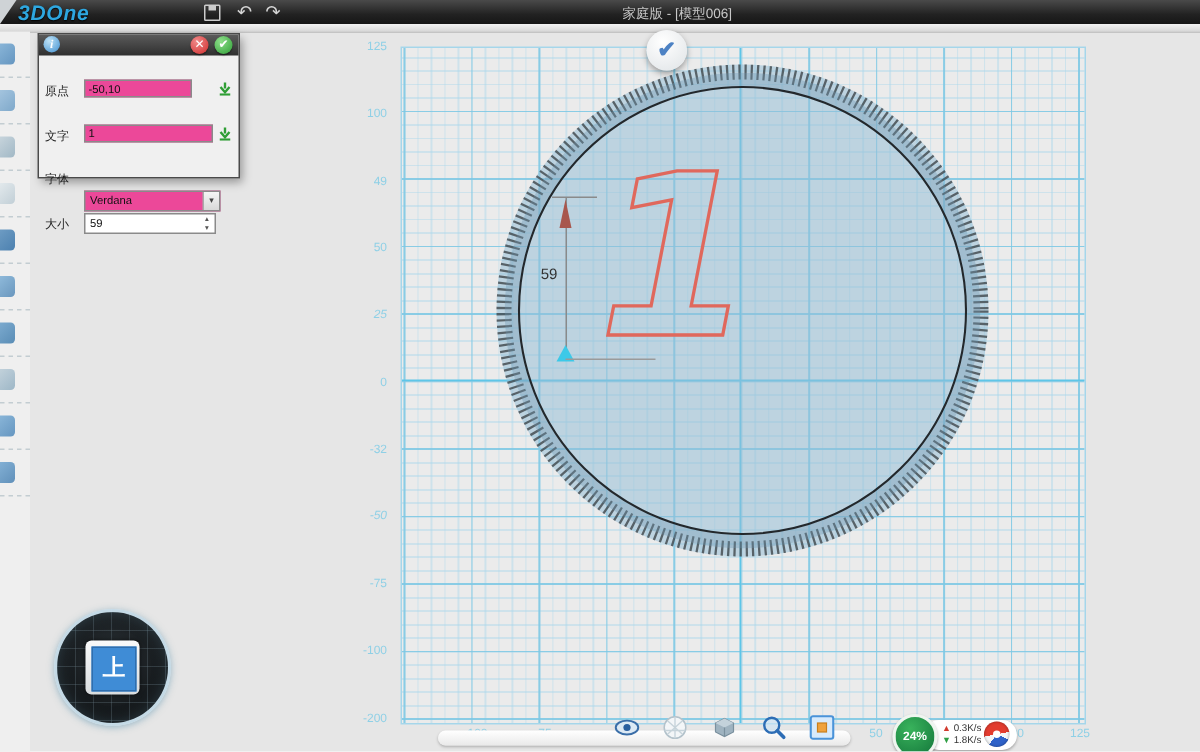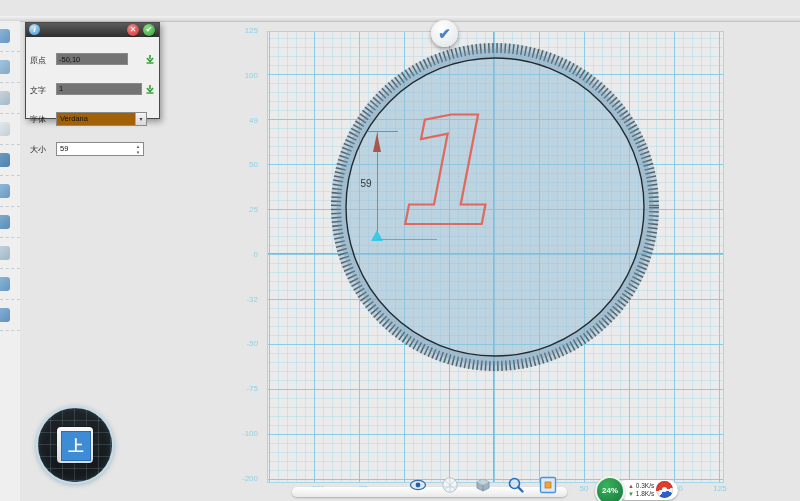--- a/index.html
+++ b/index.html
@@ -43,25 +43,25 @@
   .p-info{position:absolute;left:3px;top:1px;width:11px;height:11px;border-radius:50%;
     background:radial-gradient(circle at 35% 30%,#bfe3f7,#3f8fd0);color:#fff;
     font:italic bold 8px "Liberation Serif",serif;text-align:center;line-height:11px;}
   .p-btn{position:absolute;top:1px;width:12px;height:12px;border-radius:50%;color:#fff;
     font-size:8px;line-height:12px;text-align:center;cursor:pointer;box-shadow:0 1px 1px rgba(0,0,0,.4);}
   .p-close{right:20px;background:radial-gradient(circle at 35% 30%,#f08a8a,#cf2b2b);}
   .p-ok{right:4px;background:radial-gradient(circle at 35% 30%,#8ede8a,#2e9e35);}
   .p-row{position:relative;height:14.6px;margin:15px 4px 0 4px;}
   .p-label{position:absolute;left:0;top:3px;font-size:8px;color:#222;}
   .p-input{position:absolute;left:26px;top:1px;width:66px;height:10px;border:1px solid #8a8a8a;
-    background:#737373;font-size:7.5px;padding:0 2px;color:#111;}
+    background:#ec4899;font-size:7.5px;padding:0 2px;color:#111;}
   .p-input.wide{width:80px;}
   .p-pick{position:absolute;right:0px;top:2px;width:10px;height:10px;cursor:pointer;}
-  .p-select{position:absolute;left:26px;top:1px;width:86px;height:12px;border:1px solid #8a8a8a;
-    background:#a16207;font-size:7.5px;color:#111;line-height:12px;padding-left:3px;cursor:pointer;}
+  .p-select{position:absolute;left:26px;top:16px;width:86px;height:12px;border:1px solid #8a8a8a;
+    background:#ec4899;font-size:7.5px;color:#111;line-height:12px;padding-left:3px;cursor:pointer;}
   .p-select .arr{position:absolute;right:0;top:0;width:10px;height:12px;background:linear-gradient(#f5f5f5,#d8d8d8);
     border-left:1px solid #aaa;font-size:6px;color:#444;text-align:center;line-height:12px;}
   .p-spin{position:absolute;left:26px;top:1px;width:86px;height:12px;border:1px solid #8a8a8a;background:#fff;}
   .p-spin .val{position:absolute;left:3px;top:0;font-size:7.5px;line-height:12px;color:#111;}
   .p-spin .ud{position:absolute;right:1px;top:0;width:8px;height:12px;font-size:5px;color:#555;
     line-height:6px;text-align:center;cursor:pointer;}
 
   
   .plane{position:absolute;left:267px;top:31px;width:455px;height:450px;background:#ebebeb;
     border:1px solid #a5d6ea;
@@ -138,20 +138,28 @@
   .pinwheel{position:absolute;left:656px;top:481px;width:17px;height:17px;border-radius:50%;
     background:conic-gradient(#e23c2f 0 22%, #f4f6f8 22% 32%, #2f62c9 32% 60%, #f4f6f8 60% 72%, #e23c2f 72% 100%);
     box-shadow:inset 0 0 2px rgba(0,0,0,.4);cursor:pointer;}
   .pinwheel:after{content:"";position:absolute;left:6px;top:6px;width:5px;height:5px;border-radius:50%;background:#fff;}
 </style>
 </head>
 <body>
 
 <div id="app">
 
+  <div class="titlebar">
+    <div class="logo-wedge"></div>
+    <span class="logo">3DOne</span>
+    <span class="floppy"></span>
+    <span class="tb-icon" style="left:155px;">↶</span>
+    <span class="tb-icon" style="left:174px;">↷</span>
+    <span class="win-title">家庭版 - [模型006]</span>
+  </div>
   <div class="subbar"></div>
 
   <div class="sidebar">
     <div class="side-slot">
         <div class="side-ico"></div>
       </div>
     <div class="side-slot">
         <div class="side-ico"></div>
       </div>
     <div class="side-slot">

